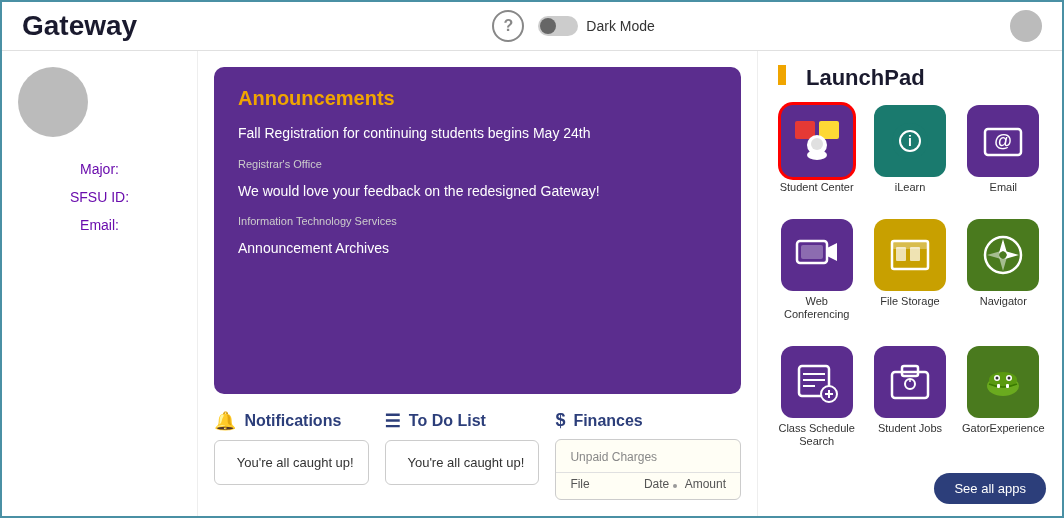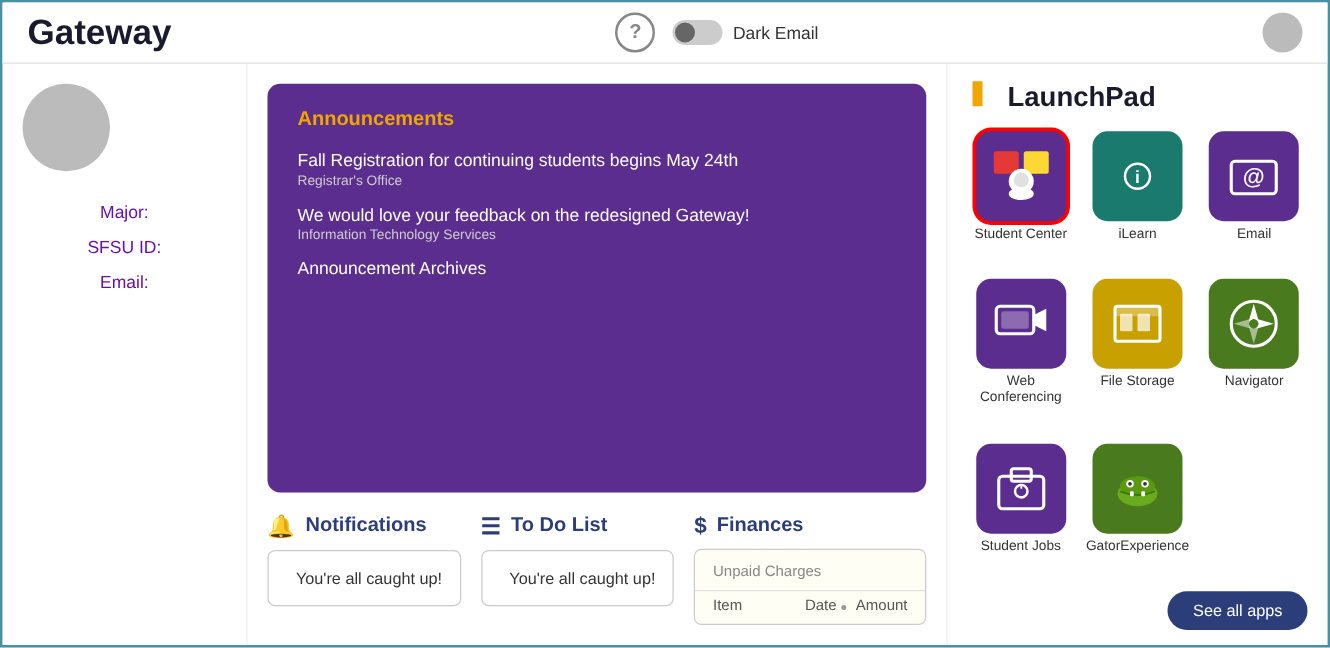--- a/index.html
+++ b/index.html
@@ -144,38 +144,38 @@
     .announcements-card {
       background: #5b2d8e;
       border-radius: 10px;
       padding: 20px 24px;
       color: white;
       flex: 1;
     }
 
     .announcements-title {
       color: #f0a500;
-      font-size: 16px;
+      font-size: 20px;
       font-weight: bold;
       margin-bottom: 14px;
     }
 
     .announcement-item {
       margin-bottom: 12px;
     }
 
     .announcement-text {
       font-size: 14px;
       line-height: 1.4;
     }
 
     .announcement-source {
       font-size: 11px;
       color: #ccc;
-      margin-top: 0;
+      margin-top: 14px;
     }
 
     .announcement-archives {
       color: white;
       font-size: 14px;
       cursor: pointer;
       margin-top: 0;
       display: inline-block;
     }
 
@@ -354,21 +354,21 @@
 <div class="main-container">
 
   <div class="header">
     <div class="header-title">Gateway</div>
     <div class="header-center">
       <div class="help-icon">?</div>
       <div class="dark-mode-area">
         <div class="toggle-switch">
           <div class="toggle-knob"></div>
         </div>
-        <span class="dark-mode-label">Dark Email</span>
+        <span class="dark-mode-label">Dark Mode</span>
       </div>
     </div>
     <div class="header-avatar"></div>
   </div>
 
   <div class="content">
 
     <div class="left-panel">
       <div class="profile-avatar"></div>
       <div class="profile-info">
@@ -412,21 +412,21 @@
         </div>
 
         <div class="widget-box finances-box">
           <div class="widget-header">
             <span class="widget-icon">$</span>
             <span>Finances</span>
           </div>
           <div class="finances-card">
             <div class="finances-header-label">Unpaid Charges</div>
             <div class="finances-table-header">
-              <span class="col-item">Item</span>
+              <span class="col-item">File</span>
               <span class="col-date">
                 <span>Date</span>
                 <span class="divider-dot"></span>
               </span>
               <span class="col-amount">Amount</span>
             </div>
           </div>
         </div>
 
       </div>
@@ -505,20 +505,34 @@
               <circle cx="24" cy="24" r="18" fill="none" stroke="white" stroke-width="2.5"></circle>
               <polygon points="24,8 28,22 24,20 20,22" fill="white"></polygon>
               <polygon points="24,40 20,26 24,28 28,26" fill="white" opacity="0.5"></polygon>
               <polygon points="8,24 22,20 20,24 22,28" fill="white" opacity="0.5"></polygon>
               <polygon points="40,24 26,28 28,24 26,20" fill="white"></polygon>
             </svg>
           </div>
           <span class="app-label">Navigator</span>
         </div>
 
+        <div class="app-item">
+          <div class="app-icon-wrapper app-class-schedule">
+            <svg class="app-icon-svg" viewBox="0 0 48 48">
+              <rect x="6" y="8" width="30" height="30" rx="3" fill="none" stroke="white" stroke-width="2.5"></rect>
+              <line x1="10" y1="16" x2="32" y2="16" stroke="white" stroke-width="2"></line>
+              <line x1="10" y1="22" x2="32" y2="22" stroke="white" stroke-width="2"></line>
+              <line x1="10" y1="28" x2="22" y2="28" stroke="white" stroke-width="2"></line>
+              <circle cx="36" cy="36" r="8" fill="#5b2d8e" stroke="white" stroke-width="2"></circle>
+              <line x1="36" y1="32" x2="36" y2="40" stroke="white" stroke-width="2"></line>
+              <line x1="32" y1="36" x2="40" y2="36" stroke="white" stroke-width="2"></line>
+            </svg>
+          </div>
+          <span class="app-label">Class Schedule Search</span>
+        </div>
 
         <div class="app-item">
           <div class="app-icon-wrapper app-student-jobs">
             <svg class="app-icon-svg" viewBox="0 0 48 48">
               <rect x="6" y="14" width="36" height="26" rx="3" fill="none" stroke="white" stroke-width="2.5"></rect>
               <rect x="16" y="8" width="16" height="10" rx="2" fill="none" stroke="white" stroke-width="2.5"></rect>
               <circle cx="24" cy="26" r="5" fill="none" stroke="white" stroke-width="2"></circle>
               <line x1="24" y1="22" x2="24" y2="24" stroke="white" stroke-width="1.5"></line>
             </svg>
           </div>

